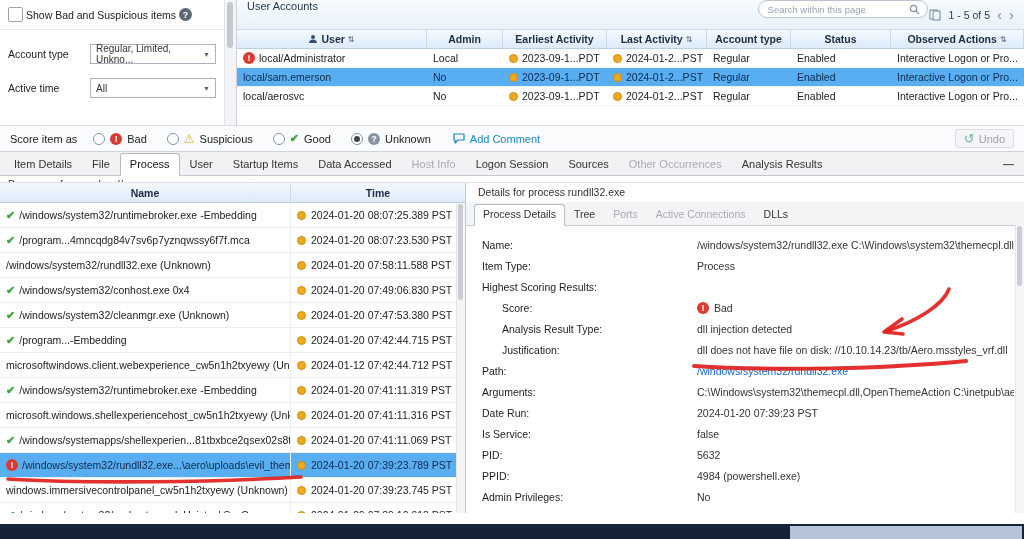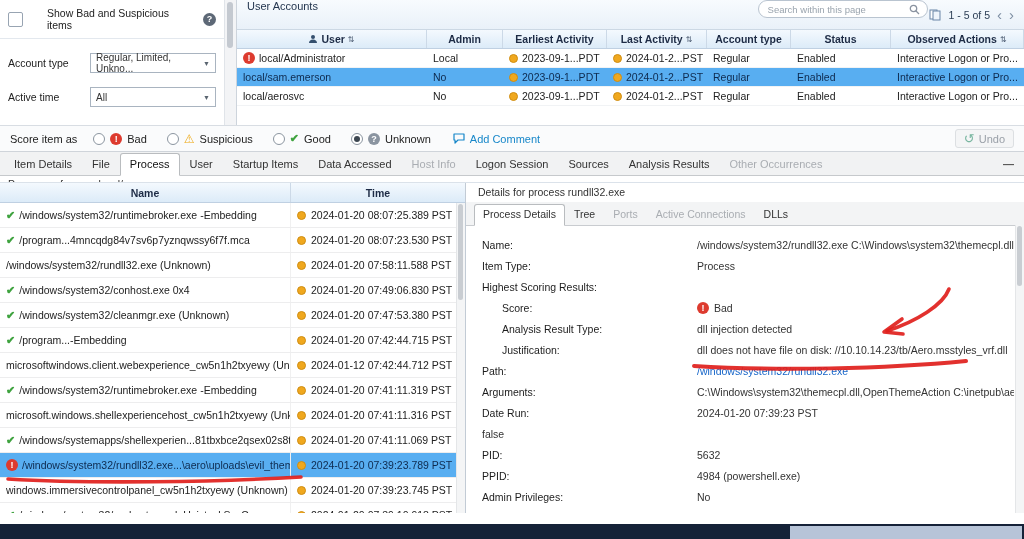--- a/index.html
+++ b/index.html
@@ -1,21 +1,21 @@
 <!DOCTYPE html>
 <html style="--selected-row: #58aef1; --bad: #dd3b2f; --warning: #f0a81e; --good: #3fa33f; --link: #1464c8; --annotation: #df1f1c;"><head>
 <meta charset="utf-8">
 <style>
   html,body{margin:0;padding:0}
   body{width:1024px;height:539px;position:relative;overflow:hidden;font-family:"Liberation Sans",sans-serif;font-size:11px;color:#222;background:#fff}
   .cell{display:flex;align-items:center;gap:4px;padding:0 6px;white-space:nowrap;overflow:hidden;font-size:10.5px;box-sizing:border-box}
   
   .top{position:absolute;top:0;left:0;width:1024px;height:126px;display:flex;border-bottom:1px solid #d8dde3;box-sizing:border-box;background:#fff}
   .filter-panel{width:224px;position:relative;background:#fff}
-  .f-row1{display:flex;align-items:center;gap:24px;padding:7px 8px;border-bottom:1px solid #e3e8ee}
+  .f-row1{display:flex;align-items:center;gap:3px;padding:7px 8px;border-bottom:1px solid #e3e8ee}
   .cb{width:13px;height:13px;min-width:13px;border:1px solid #98a4b2;border-radius:2px;background:#fff}
   .f-label{font-size:10.5px;color:#222}
   .help{width:13px;height:13px;min-width:13px;border-radius:50%;background:#5d6876;color:#fff;font-size:9px;font-weight:bold;display:flex;align-items:center;justify-content:center}
   .f-field{display:flex;align-items:center;justify-content:space-between;margin:14px 8px 0}
   .select{width:126px;height:20px;border:1px solid #a9b4c0;border-radius:0;background:#fff;display:flex;align-items:center;justify-content:space-between;padding:0 5px;font-size:10px;color:#333;box-sizing:border-box}
   .caret{font-size:7px;color:#5a6570}
   .filter-scroll{width:11px;background:#f3f4f6;border-left:1px solid #e0e4e9;border-right:1px solid #cdd4dc;position:relative}
   .filter-scroll .thumb{position:absolute;top:2px;left:2px;width:6px;height:46px;background:#c4c9d0;border-radius:3px}
   .accounts-panel{flex:1;display:flex;flex-direction:column;min-width:0}
   .accounts-header{height:30px;display:flex;padding:0 10px;background:linear-gradient(#f8fbfe,#e9f1f9);border-bottom:1px solid #ccd8e4;box-sizing:border-box;gap:1px}
@@ -276,22 +276,22 @@
     <div class="tabs-container">
         <div class="tab normal">Item Details</div>
         <div class="tab normal">File</div>
         <div class="tab selected">Process</div>
         <div class="tab normal">User</div>
         <div class="tab normal">Startup Items</div>
         <div class="tab normal">Data Accessed</div>
         <div class="tab disabled">Host Info</div>
         <div class="tab normal">Logon Session</div>
         <div class="tab normal">Sources</div>
+        <div class="tab disabled">Other Occurrences</div>
         <div class="tab normal">Analysis Results</div>
-        <div class="tab disabled">Other Occurrences</div>
       </div>
     <div class="minimize">—</div>
   </div>
 
   <div class="subtitle">Processes for user local/sam.emerson</div>
 
   <div class="main">
     <div class="proc-panel">
       <div class="proc-hrow">
         <div class="ph ph-name">
@@ -477,20 +477,21 @@
           </div>
           <div class="dfield">
             <div class="dlabel">Arguments:</div>
             <div class="dvalue normal">C:\Windows\system32\themecpl.dll,OpenThemeAction C:\inetpub\aero\uploads\evil_theme.them</div>
           </div>
           <div class="dfield">
             <div class="dlabel">Date Run:</div>
             <div class="dvalue normal">2024-01-20 07:39:23 PST</div>
           </div>
           <div class="dfield">
+            <div class="dlabel">Is Service:</div>
             <div class="dvalue normal">false</div>
           </div>
           <div class="dfield">
             <div class="dlabel">PID:</div>
             <div class="dvalue normal">5632</div>
           </div>
           <div class="dfield">
             <div class="dlabel">PPID:</div>
             <div class="dvalue normal">4984 (powershell.exe)</div>
           </div>

